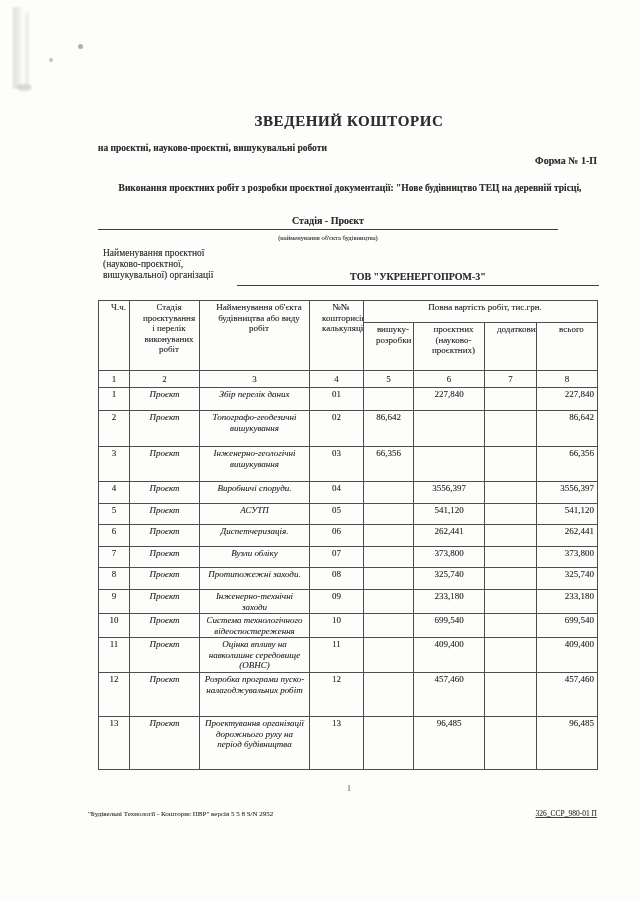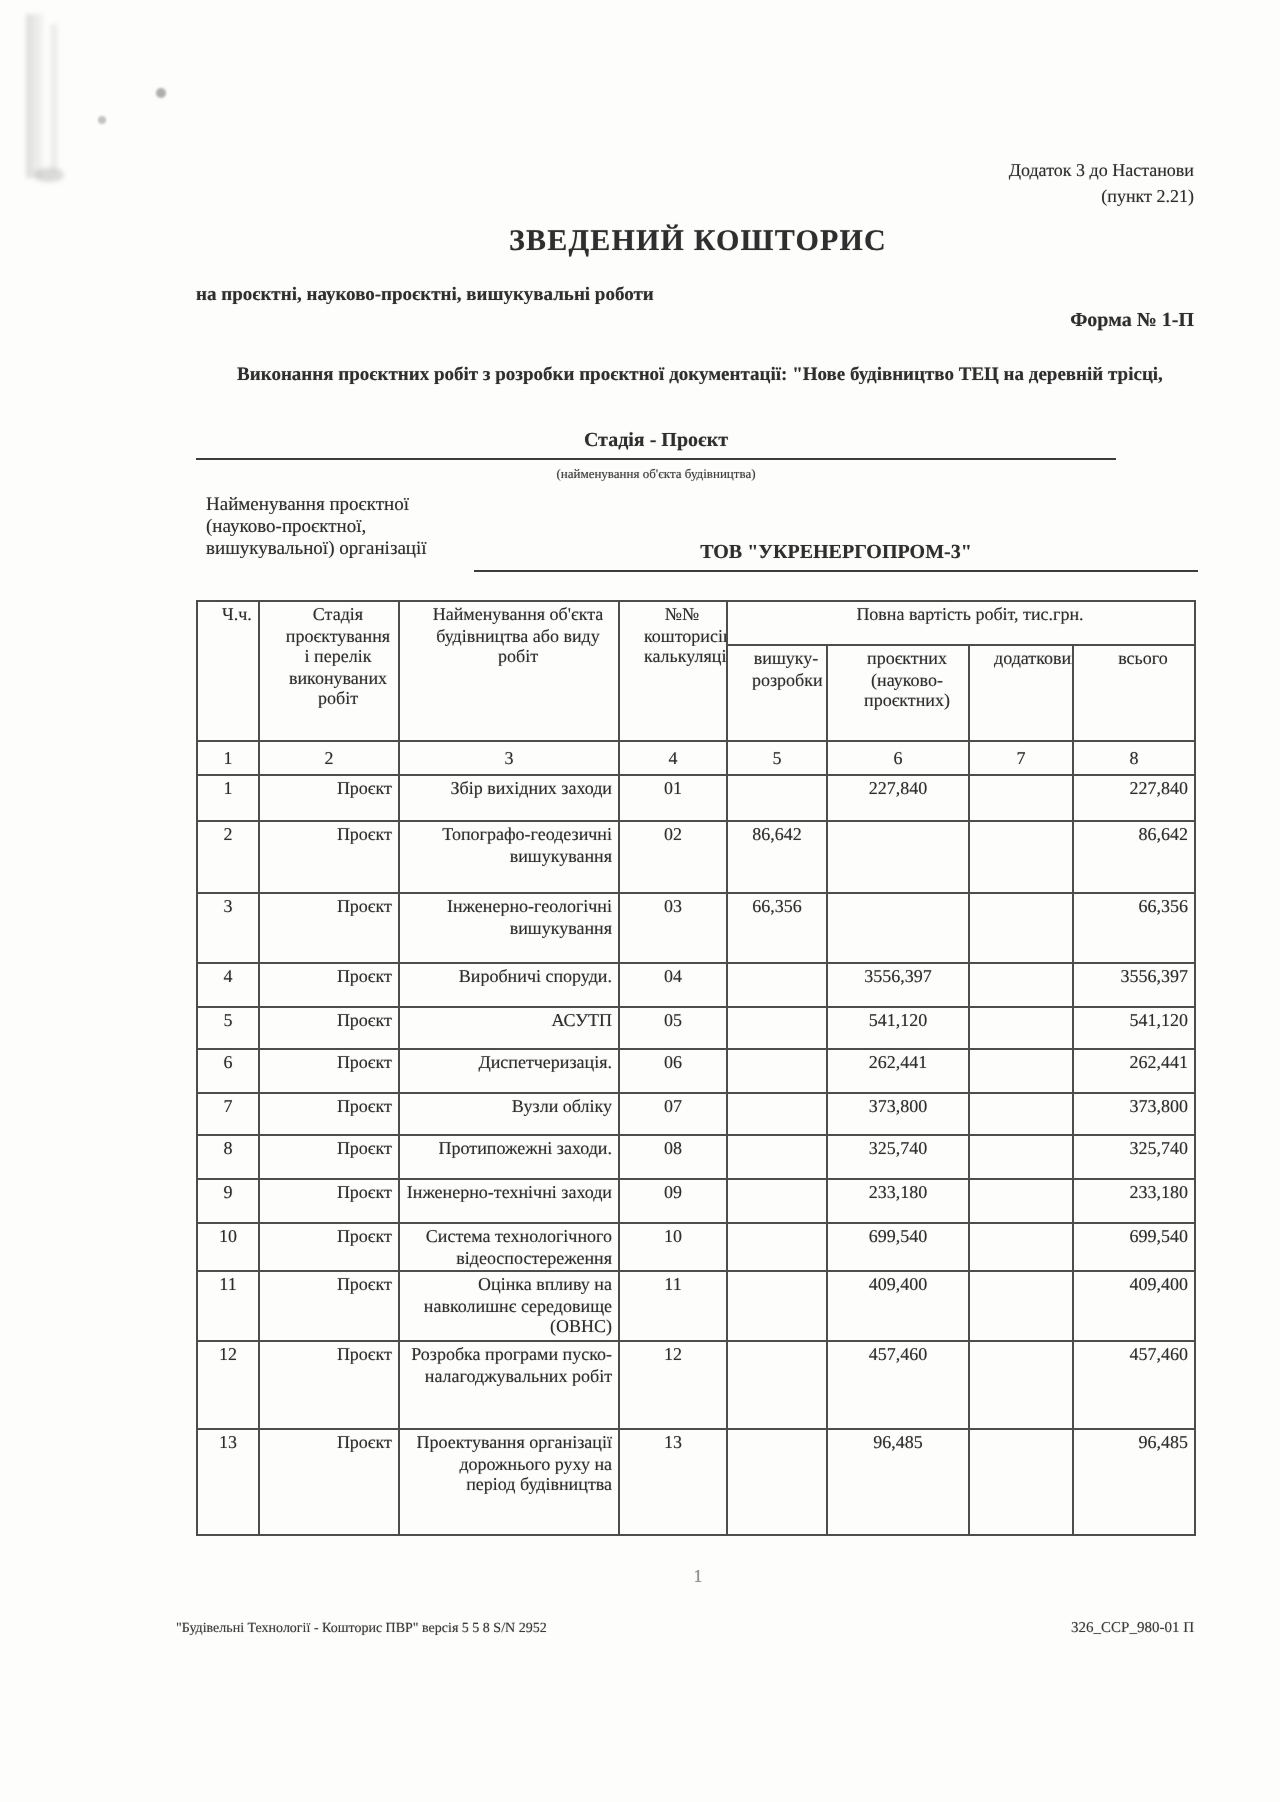--- a/index.html
+++ b/index.html
@@ -50,42 +50,38 @@
     border-collapse:collapse; table-layout:fixed; }
   .doc-table th, .doc-table td {
     border:1px solid #4d4d4d; padding:1px 3px;
     font-size:9px; line-height:10.5px; font-weight:normal;
     vertical-align:top; overflow:hidden; }
   .doc-table thead th { text-align:center;padding-left:12px; }
   .doc-table th.preline { white-space:pre-line; }
   .doc-table tr.num-row th { height:16px; vertical-align:middle; padding:0 2px; }
   td.c-center { text-align:center; }
   td.c-right  { text-align:right; padding-right:3px; }
-  td.c-left   { text-align:right; }
+  td.c-left   { text-align:center;font-style:italic; }
 
   .page-num { position:absolute; top:783px; left:98px; width:502px;
     text-align:center; font-size:9px; color:#8f8f8f; }
   .footer-left { position:absolute; top:810px; left:88px; font-size:7px; color:#3b3b3b; }
-  .footer-right { position:absolute; top:809px; right:43px; font-size:7.5px; color:#3b3b3b; }
+  .footer-right { position:absolute; top:809px; right:43px; font-size:7.5px; color:#3b3b3b;text-decoration:underline; }
 </style>
 </head>
 <body>
 
 <div class="page">
 
   <div class="artifact streak1"></div>
   <div class="artifact streak2"></div>
   <div class="artifact dot1"></div>
   <div class="artifact dot2"></div>
   <div class="artifact smudge"></div>
 
-  <div class="annex">
-    <div>Додаток 3 до Настанови</div>
-    <div>(пункт 2.21)</div>
-  </div>
 
   <div class="doc-title">ЗВЕДЕНИЙ КОШТОРИС</div>
   <div class="doc-subtitle">на проєктні, науково-проєктні, вишукувальні роботи</div>
   <div class="form-no">Форма № 1-П</div>
 
   <div class="project-desc">
     <div>Виконання проєктних робіт з розробки проєктної документації: "Нове будівництво ТЕЦ на деревній трісці,</div>
   </div>
   <div class="stage-line">Стадія - Проєкт</div>
   <div class="stage-caption">(найменування об'єкта будівництва)</div>
@@ -133,21 +129,21 @@
         <th>5</th>
         <th>6</th>
         <th>7</th>
         <th>8</th>
       </tr>
     </thead>
     <tbody>
         <tr style="height: 23px;">
       <td class="c-center">1</td>
       <td class="c-left">Проєкт</td>
-      <td class="c-left">Збір вихідних заходи</td>
+      <td class="c-left">Збір перелік даних</td>
       <td class="c-center">01</td>
       <td class="c-center"></td>
       <td class="c-center">227,840</td>
       <td class="c-center"></td>
       <td class="c-right">227,840</td>
     </tr>
         <tr style="height: 36px;">
       <td class="c-center">2</td>
       <td class="c-left">Проєкт</td>
       <td class="c-left">Топографо-геодезичні вишукування</td>

